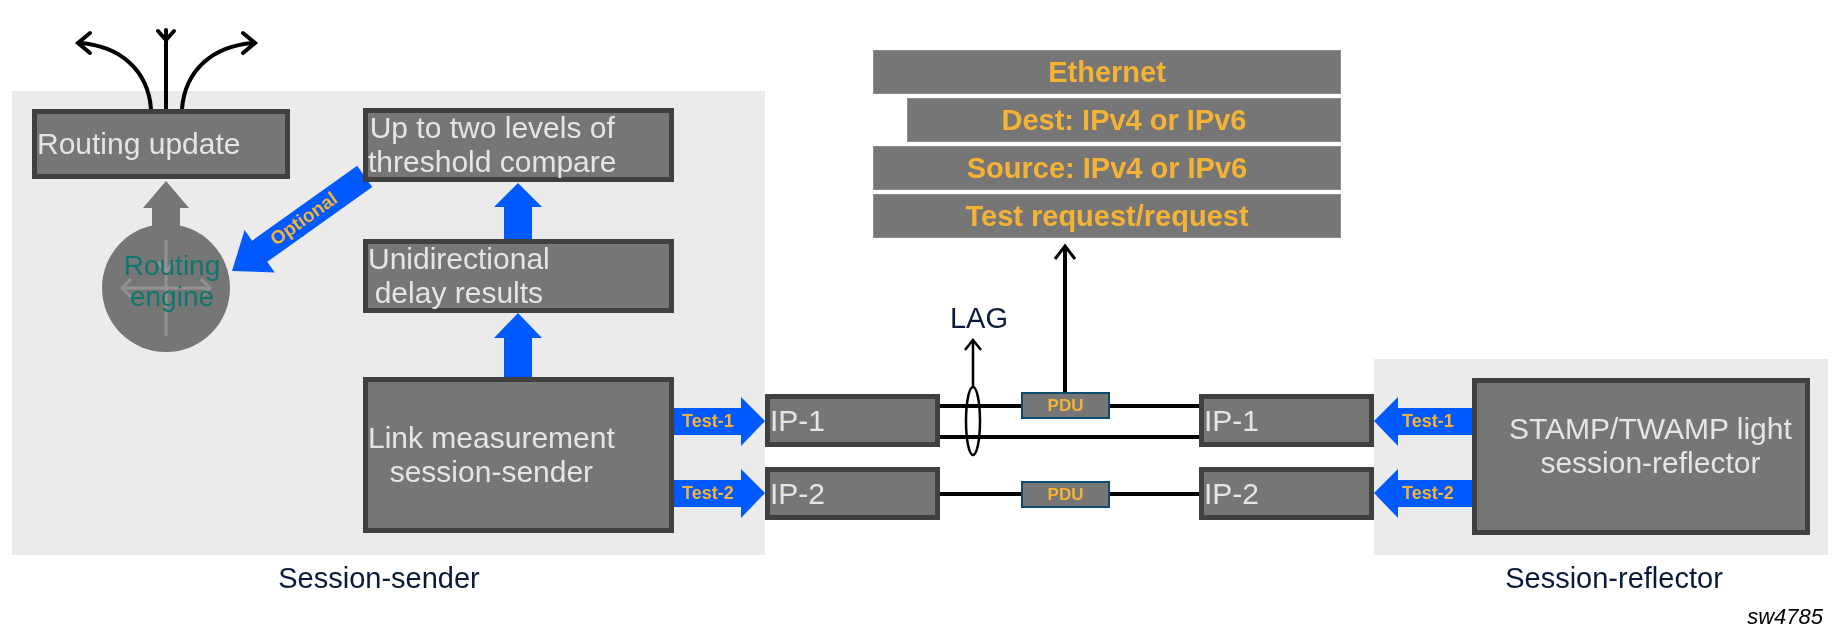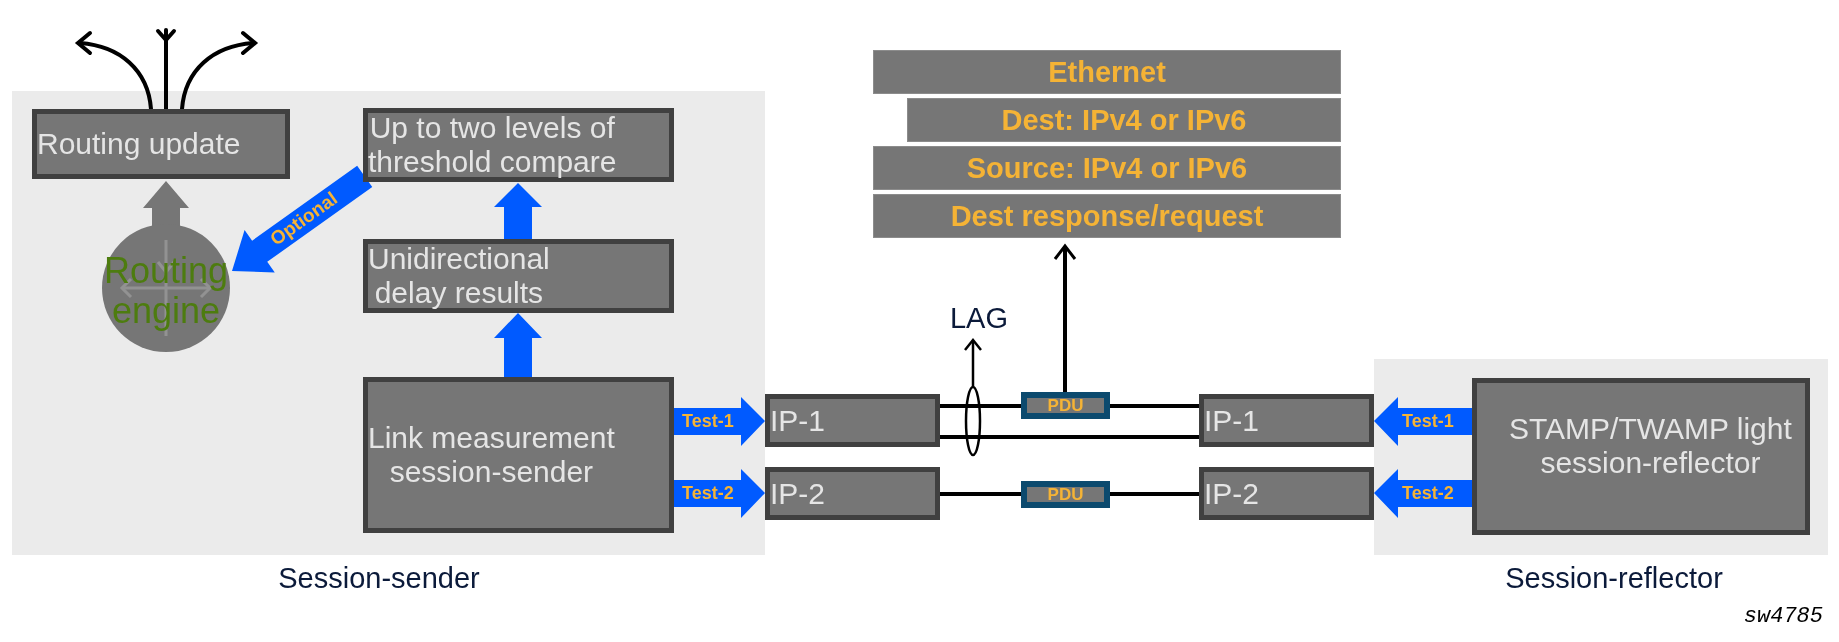--- a/index.html
+++ b/index.html
@@ -3,21 +3,21 @@
 <meta charset="utf-8">
 <style>
   html, body { margin:0; padding:0; background:#ffffff; }
   body { width:1839px; height:642px; position:relative; overflow:hidden; font-family:"Liberation Sans", sans-serif; }
   .abs { position:absolute; }
   .panel { background:#ebebeb; }
   .box { background:#767676; color:#e5e5e5; display:flex; align-items:center; text-align:center; box-sizing:border-box; border:5px solid #404040; }
   .box span { white-space:pre-line; line-height:1.12; }
   .big { font-size:30px; }
   .pkt { background:#767676; color:#f5b335; font-weight:bold; font-size:29px; display:flex; align-items:center; justify-content:center; box-sizing:border-box; border:1px solid #8c8c8c; }
-  .pdu { background:#767676; color:#f5b335; font-weight:bold; font-size:17px; display:flex; align-items:center; justify-content:center; box-sizing:border-box; border:6px solid #0c4a6e; }
+  .pdu { background:#767676; color:#f5b335; font-weight:bold; font-size:17px; display:flex; align-items:center; justify-content:center; box-sizing:border-box; border:2px solid #0c4a6e; }
   .caption { color:#0b1a3a; font-size:29px; }
   .arrow-label { color:#f5b335; font-weight:bold; font-size:18px; }
   svg { position:absolute; left:0; top:0; }
 </style>
 </head>
 <body>
 
 <div class="abs panel" style="left:12px;top:91px;width:753px;height:464px;"></div>
 <div class="abs panel" style="left:1374px;top:359px;width:454px;height:196px;"></div>
 
@@ -75,21 +75,21 @@
   <g stroke="#000" stroke-width="4" fill="none">
     <line x1="1065" y1="392" x2="1065" y2="247"></line>
     <path d="M1055 259 L1065 246 L1075 259" stroke-width="3"></path>
   </g>
 </svg>
 
 <div class="abs box big" style="left:32px;top:109px;width:258px;height:70px;">
   <span>Routing update</span>
 </div>
 
-<div class="abs" style="left:102px;top:251px;width:128px;text-align:center;color:#4d7c0f;font-size:36px;line-height:1.1;white-space:pre-line;">Routing
+<div class="abs" style="left:108px;top:251px;width:128px;text-align:center;color:#0f766e;font-size:28px;line-height:1.1;white-space:pre-line;">Routing
 engine</div>
 
 <div class="abs box big" style="left:363px;top:108px;width:311px;height:74px;">
   <span>Up to two levels of
 threshold compare</span>
 </div>
 
 <div class="abs box big" style="left:363px;top:239px;width:311px;height:74px;">
   <span>Unidirectional
 delay results</span>
@@ -125,21 +125,21 @@
   <div class="pkt" style="height:44px;margin-bottom:4px;">
       <span>Ethernet</span>
     </div>
   <div class="pkt" style="height:44px;margin-bottom:4px;margin-left:34px;">
       <span>Dest: IPv4 or IPv6</span>
     </div>
   <div class="pkt" style="height:44px;margin-bottom:4px;align-items:center;">
       <span>Source: IPv4 or IPv6</span>
     </div>
   <div class="pkt" style="height:44px;">
-      <span>Dest response/request</span>
+      <span>Test request/request</span>
     </div>
 </div>
 
 <div class="abs box big" style="left:1199px;top:394px;width:175px;height:53px;">
   <span>IP-1</span>
 </div>
 <div class="abs box big" style="left:1199px;top:467px;width:175px;height:53px;">
   <span>IP-2</span>
 </div>
 
@@ -147,13 +147,13 @@
 <div class="abs arrow-label" style="left:1402px;top:483px;">Test-2</div>
 
 <div class="abs box big" style="left:1472px;top:378px;width:338px;height:157px;padding-bottom:22px;padding-left:32px;">
   <span>STAMP/TWAMP light
 session-reflector</span>
 </div>
 
 <div class="abs caption" style="left:229px;top:562px;width:300px;text-align:center;">Session-sender</div>
 <div class="abs caption" style="left:1464px;top:562px;width:300px;text-align:center;">Session-reflector</div>
 
-<div class="abs" style="right:16px;top:604px;font-family:Liberation Mono, monospace;font-style:italic;font-size:22px;color:#000;">sw4785</div>
+<div class="abs" style="right:16px;top:604px;font-family:Liberation Sans, sans-serif;font-style:italic;font-size:22px;color:#000;">sw4785</div>
 
 </body></html>

